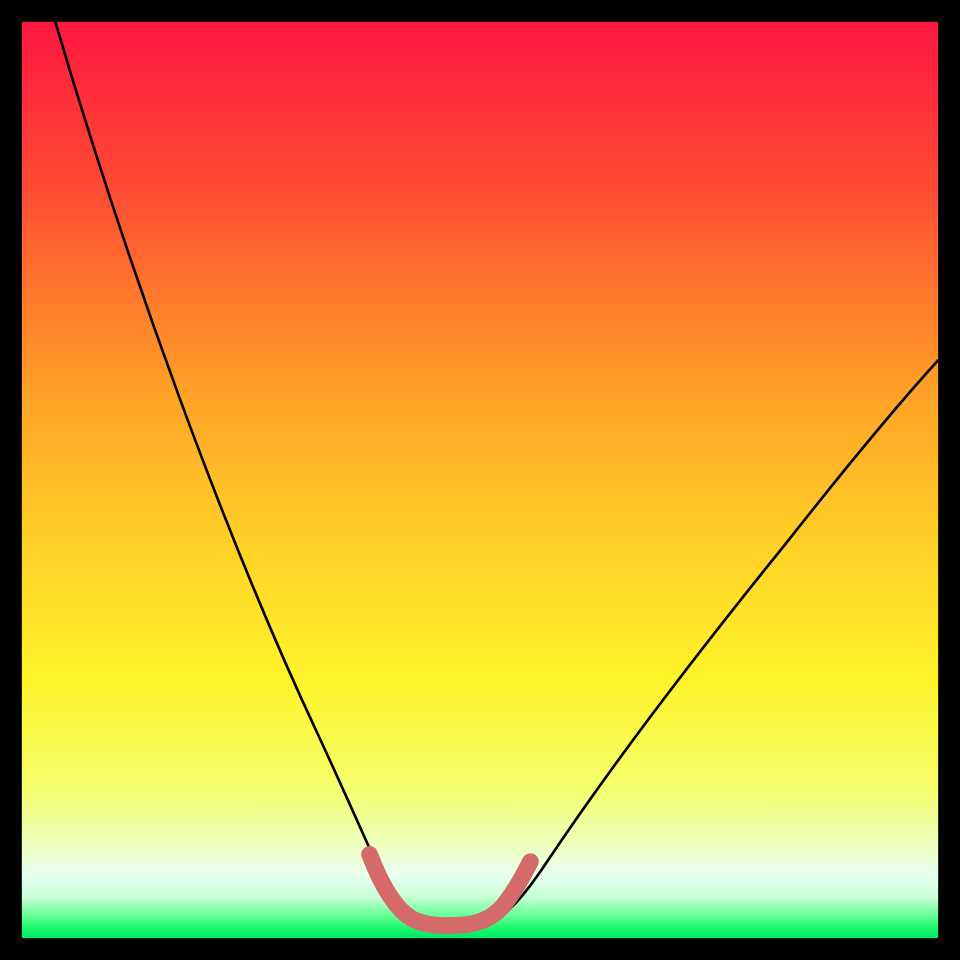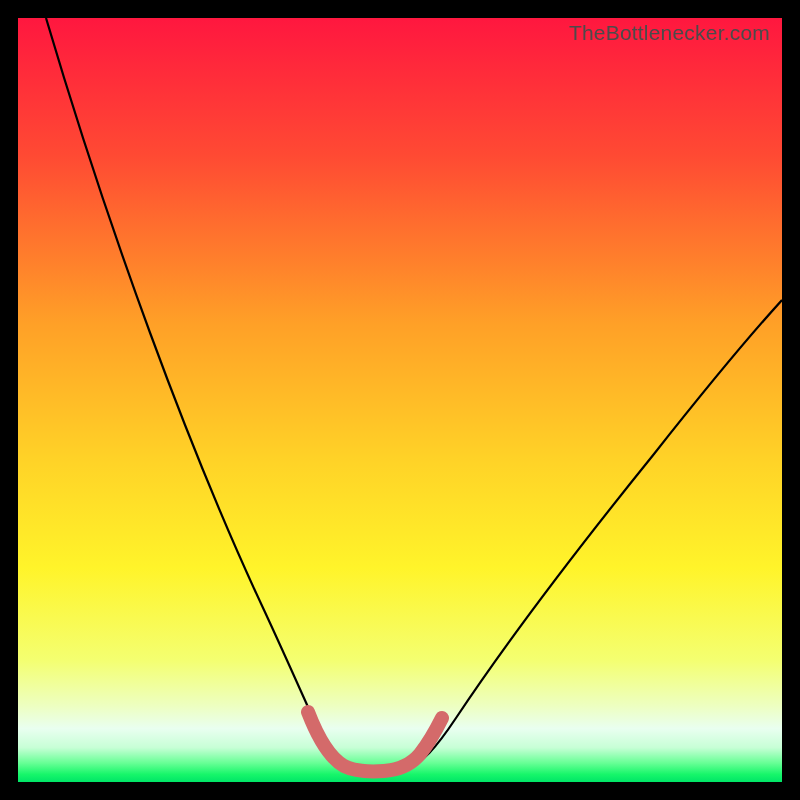--- a/index.html
+++ b/index.html
@@ -62,21 +62,20 @@
         <stop offset="0.93" stop-color="#e9fff0"></stop>
         <stop offset="0.955" stop-color="#c7ffd6"></stop>
         <stop offset="0.975" stop-color="#68ff96"></stop>
         <stop offset="0.99" stop-color="#17f66a"></stop>
         <stop offset="1.0" stop-color="#00e567"></stop>
       </linearGradient>
     </defs>
     <rect x="0" y="0" width="764" height="764" fill="url(#bg)"></rect>
   </svg>
 
-  <div class="watermark">TheBottlenecker.com</div>
 
   <svg class="curves" viewBox="0 0 764 764" preserveAspectRatio="none">
     <path d="M 28 0
              C 90 210, 170 430, 246 592
              C 272 648, 292 694, 304 720
              C 312 736, 320 746, 332 750
              L 360 751" fill="none" stroke="#000" stroke-width="2.2"></path>
     <path d="M 360 751
              L 388 750
              C 404 746, 418 730, 438 700

